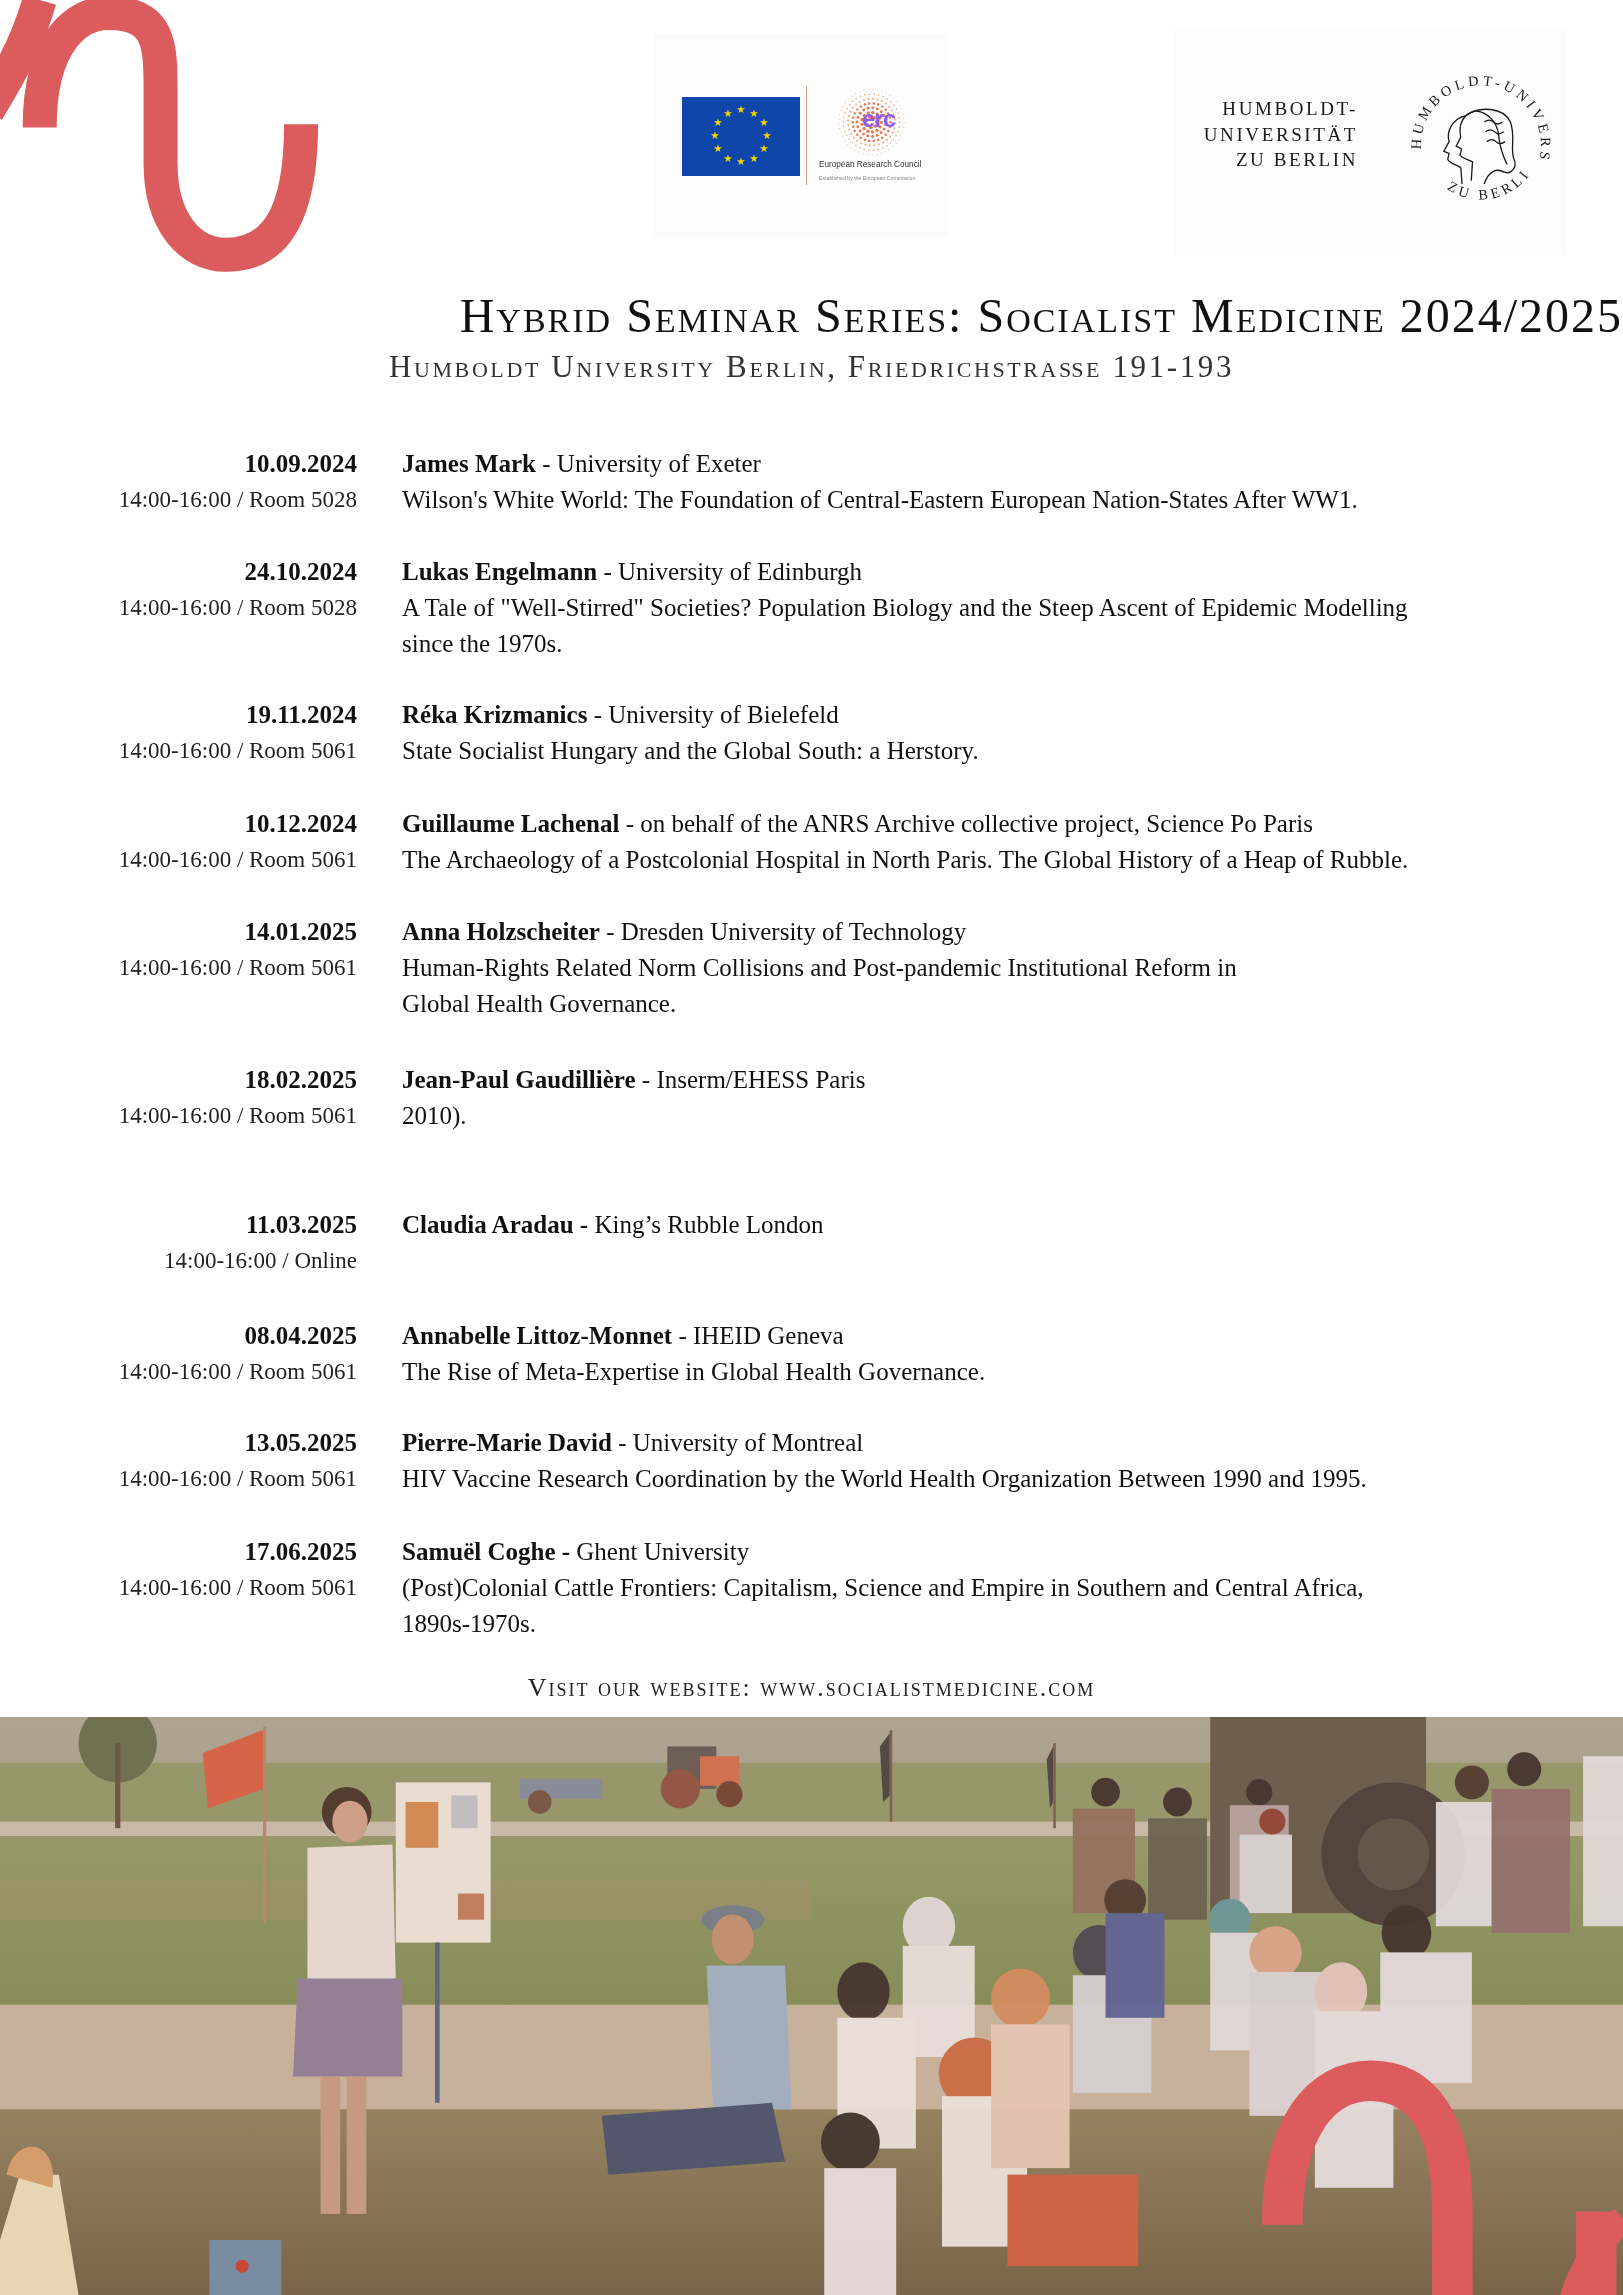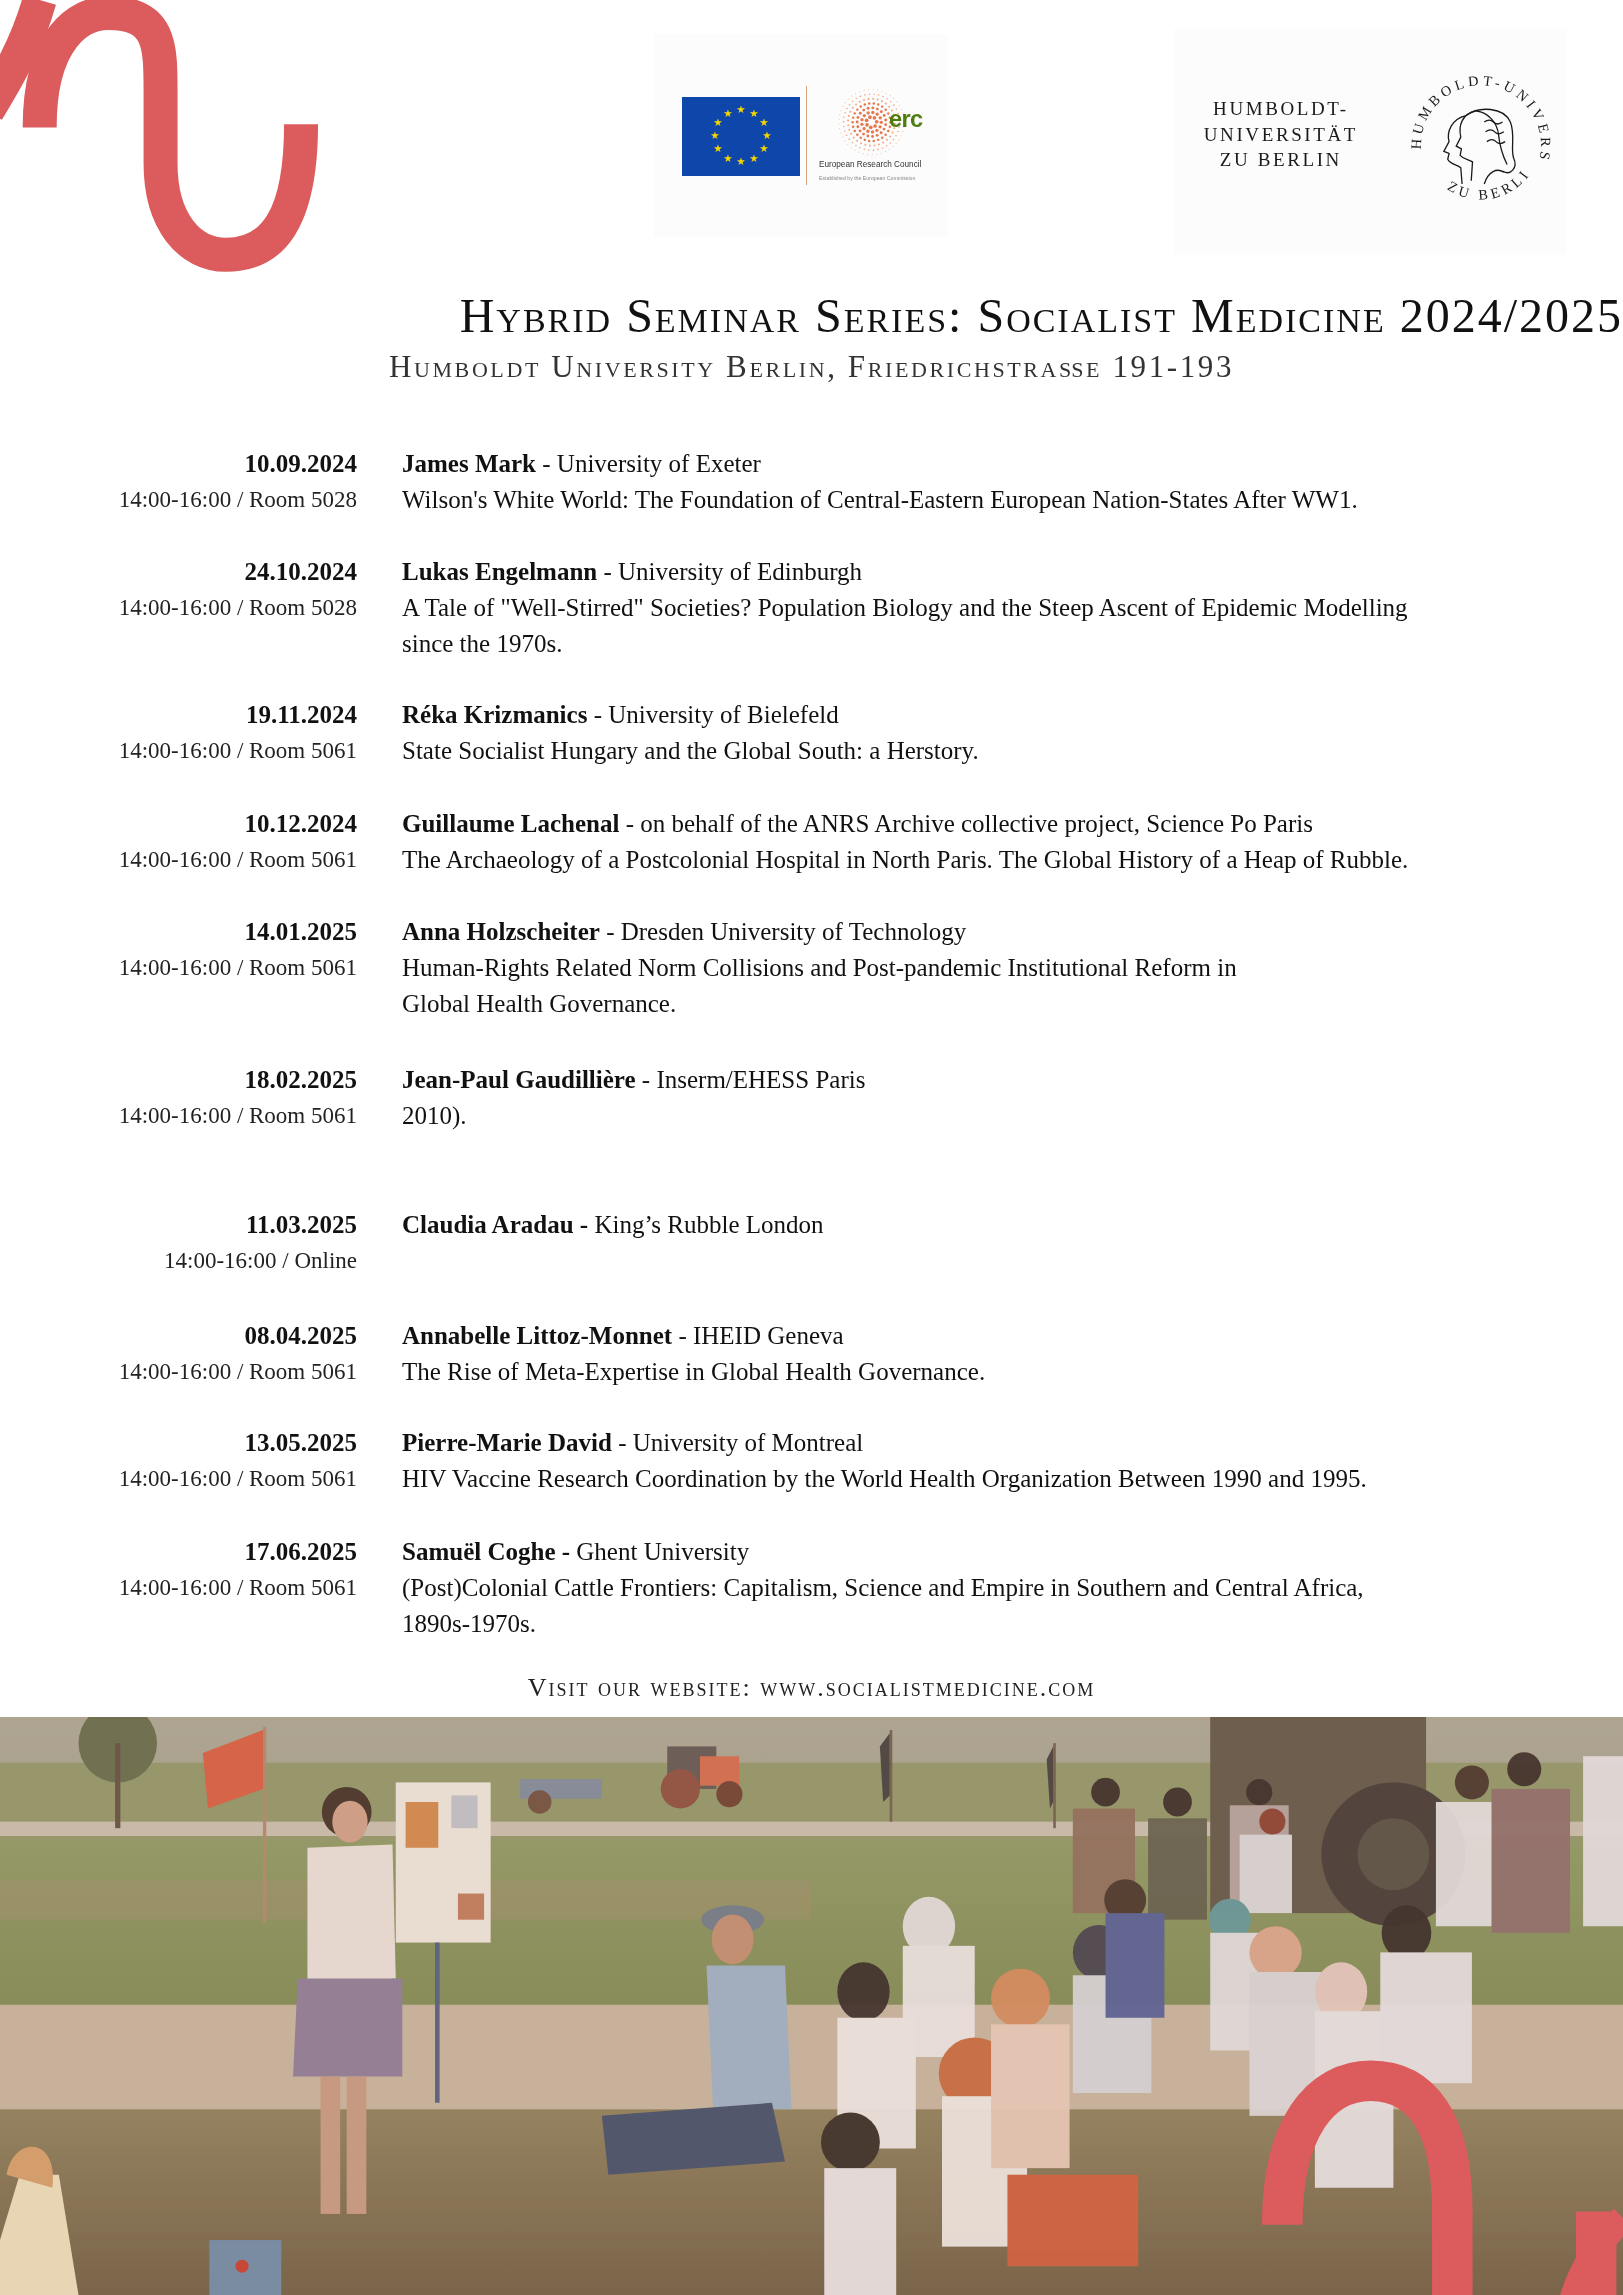--- a/index.html
+++ b/index.html
@@ -8,27 +8,27 @@
   
   .squiggle-top { position: absolute; left: 0; top: 0; width: 393px; height: 281px; }
   .squiggle-bottom { position: absolute; left: 1230px; top: 2048px; width: 393px; height: 248px; z-index: 3; }
 
   
   .erc-logo { position: absolute; left: 654px; top: 34px; width: 294px; height: 203px; background: #fcfcfc; }
   .eu-flag { position: absolute; left: 28px; top: 63px; width: 118px; height: 79px; background: #0e47a9; }
   .eu-star { position: absolute; color: #f5d400; font-size: 10.5px; line-height: 10.5px; transform: translate(-50%,-50%); }
   .erc-divider { position: absolute; left: 152px; top: 52px; width: 1.3px; height: 99px; background: #d3a47f; }
   .erc-burst { position: absolute; left: 178px; top: 51px; width: 79px; height: 75px; }
-  .erc-word { position: absolute; left: 208px; top: 72px; font-family: "Liberation Sans", sans-serif; font-weight: bold; font-size: 23.6px; color: #4d7c0f; letter-spacing: -0.7px; margin-left: 27px; }
+  .erc-word { position: absolute; left: 208px; top: 72px; font-family: "Liberation Sans", sans-serif; font-weight: bold; font-size: 23.6px; color: #8b5cf6; letter-spacing: -0.7px; }
   .erc-name { position: absolute; left: 165px; top: 126px; font-family: "Liberation Sans", sans-serif; font-size: 8.2px; color: #333; white-space: nowrap; }
   .erc-sub { position: absolute; left: 165px; top: 141px; font-family: "Liberation Sans", sans-serif; font-size: 5.2px; color: #888; white-space: nowrap; }
 
   .hu-logo { position: absolute; left: 1174px; top: 29px; width: 393px; height: 226px; background: #fcfcfc; }
   .hu-text { position: absolute; right: 209px; top: 67px; text-align: right; font-family: "Liberation Serif", serif; font-size: 19px; letter-spacing: 2.6px; line-height: 25.5px; color: #1a1a1a; }
-  .hu-text div { white-space: nowrap; text-align: center; }
+  .hu-text div { white-space: nowrap; }
   .hu-seal { position: absolute; left: 232px; top: 31px; width: 150px; height: 160px; }
 
   
   .title { position: absolute; left: 0; width: 1623px; top: 288px; text-align: right; font-family: "Liberation Serif", serif; font-variant: small-caps; font-size: 48px; letter-spacing: 2px; color: #111; white-space: nowrap; }
   .subtitle { position: absolute; left: 0; width: 1623px; top: 349px; text-align: center; font-family: "Liberation Serif", serif; font-variant: small-caps; font-size: 31px; letter-spacing: 2.6px; color: #333; white-space: nowrap; }
 
   
   .event { position: absolute; left: 0; width: 1623px; }
   .event .when { position: absolute; right: 1266px; top: 0; text-align: right; white-space: nowrap; }
   .event .date { font-weight: bold; font-size: 25px; line-height: 36px; color: #111; }

